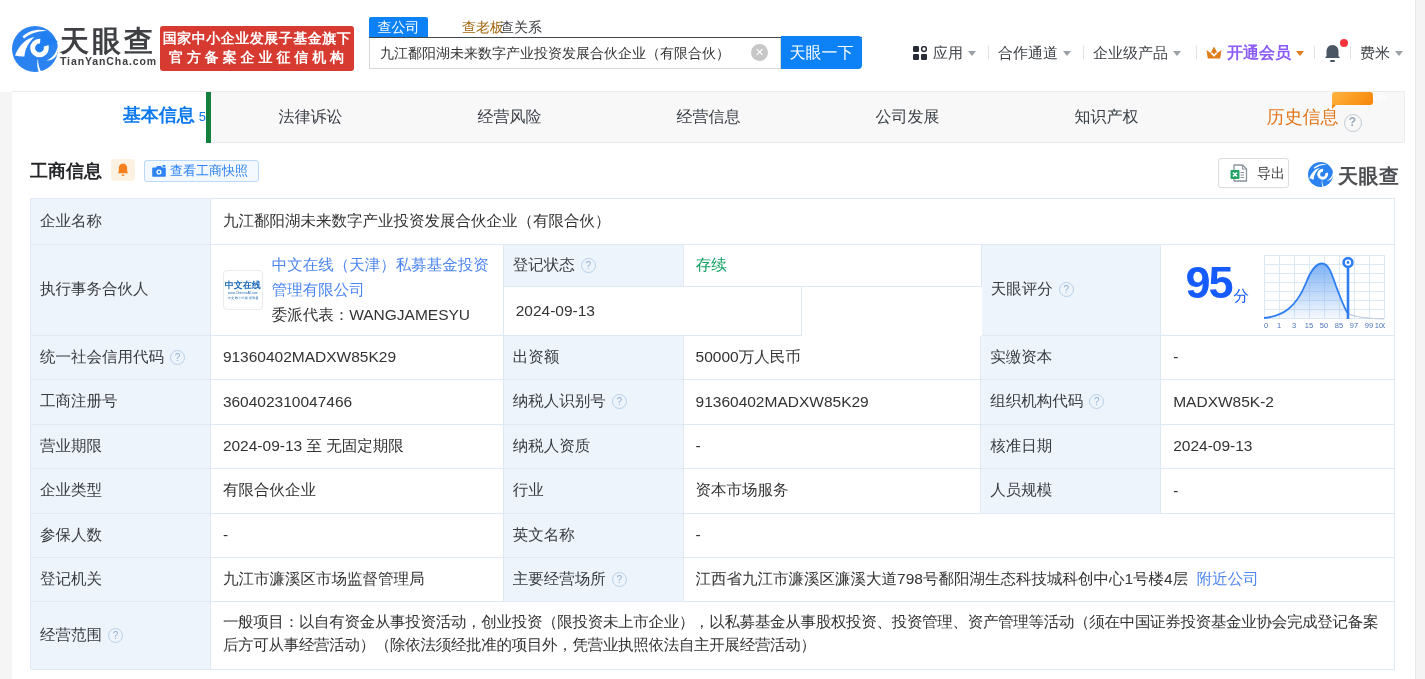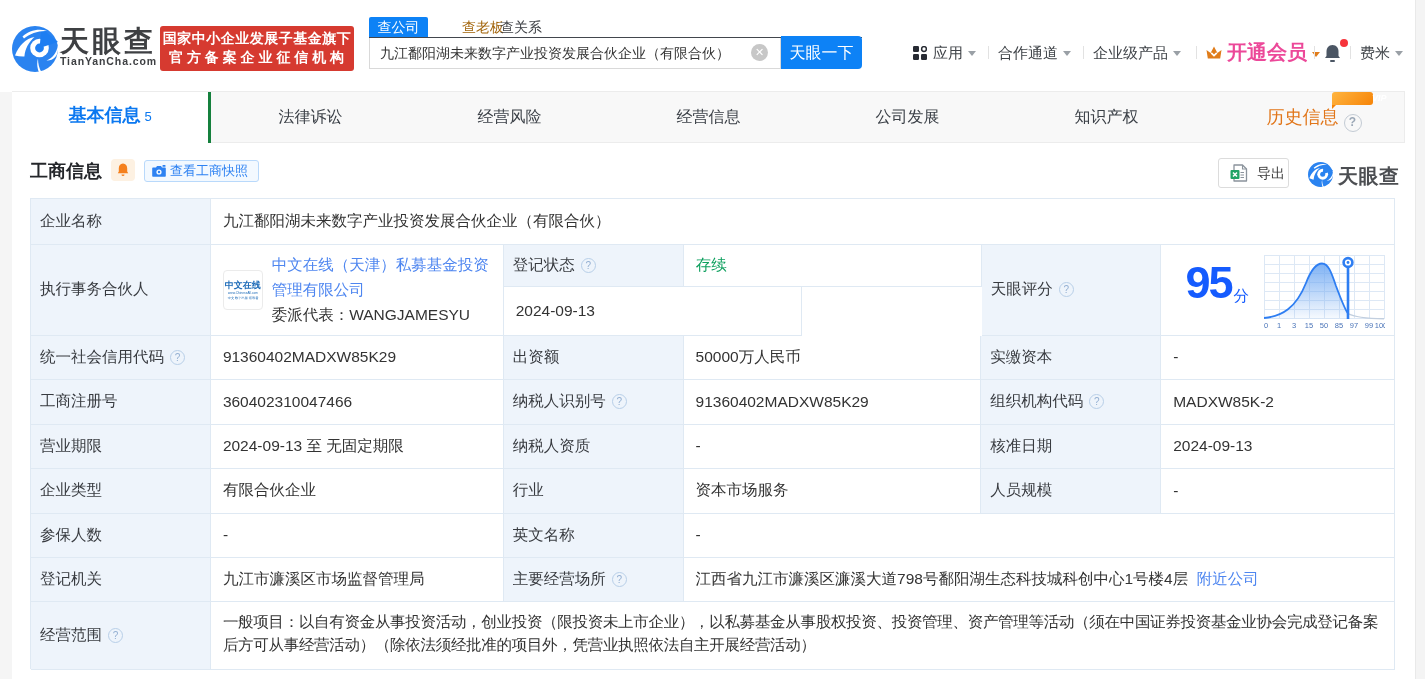--- a/index.html
+++ b/index.html
@@ -18,21 +18,21 @@
 #stab1 { left:369px; width:59px; background:#0d82f6; color:#fff; text-align:center; border-radius:2px 2px 0 0; }
 #sline { position:absolute; left:369px; top:37px; width:493px; height:1px; background:#42464d; }
 #sinput { position:absolute; left:369px; top:38px; width:412px; height:31px; border:1px solid #d9d9d9; border-top:none; line-height:30px; padding-left:10px; font-size:14px; color:#333; white-space:nowrap; overflow:hidden; }
 #sclear { position:absolute; left:751px; top:44px; width:17px; height:17px; border-radius:50%; background:#c7c7c7; color:#fff; font-size:11px; text-align:center; line-height:17px; }
 #sbtn { position:absolute; left:781px; top:36px; width:81px; height:33px; background:#0d82f6; border-radius:0 4px 4px 0; color:#fff; font-size:16px; text-align:center; line-height:33px; }
 .hmenu { position:absolute; top:44px; font-size:15px; color:#3f4348; line-height:17px; white-space:nowrap; }
 .caret { display:inline-block; width:0; height:0; border-left:4.5px solid transparent; border-right:4.5px solid transparent; border-top:5.5px solid #9aa0a6; vertical-align:2px; margin-left:5px; }
 .hdiv { position:absolute; top:46px; width:1px; height:13px; background:#e2e2e2; }
 
 #tabbar { position:absolute; left:12px; top:91px; width:1393px; height:52px; background:#f8f8f8; border-top:1px solid #ececec; border-bottom:1px solid #ececec; border-right:1px solid #ececec; }
-#activeTab { position:absolute; left:12px; top:92px; width:199px; height:51px; background:#fff; border-right:3px solid #15803d; text-align:center; line-height:46px; font-size:18px; font-weight:bold; color:#0b78f0; }
+#activeTab { position:absolute; left:12px; top:92px; width:199px; height:51px; background:#fff; border-right:5px solid #15803d; text-align:right; line-height:46px; font-size:18px; font-weight:bold; color:#0b78f0; }
 #activeTab .n { font-size:13px; font-weight:normal; margin-left:4px; }
 .tab { position:absolute; top:92px; width:199px; height:50px; text-align:center; line-height:50px; font-size:16px; color:#3b4047; }
 #histTab { position:absolute; left:1211px; top:92px; width:194px; height:50px; line-height:50px; text-align:center; font-size:18px; color:#e1761a; padding-left:12px; }
 #histQ { display:inline-block; width:18px; height:18px; border:1.5px solid #c3cbd4; border-radius:50%; color:#9aa7b6; font-size:12px; line-height:15px; text-align:center; vertical-align:-3px; margin-left:5px; font-weight:bold; box-sizing:border-box; }
 #vip { position:absolute; left:1332px; top:92px; width:41px; height:13px; background:linear-gradient(135deg,#ffb540,#f68408); border-radius:3px 3px 3px 0; color:#fff; font-size:9px; font-weight:bold; font-style:italic; text-align:center; line-height:13px;padding-left:40px; }
 #vipTail { position:absolute; left:1332px; top:105px; width:0; height:0; border-left:4px solid #f68408; border-bottom:4px solid transparent; }
 #lmargin { position:absolute; left:0; top:92px; width:12px; height:587px; background:#f5f5f5; }
 #scrollbar { position:absolute; left:1415px; top:0; width:10px; height:679px; background:#f4f4f4; border-left:1px solid #e9e9e9; }
 
 #secTitle { position:absolute; left:30px; top:159px; font-size:18px; font-weight:bold; color:#24262a; }
@@ -92,21 +92,21 @@
   <div class="hmenu" style="left:933px;">应用<span class="caret"></span></div>
   <div class="hdiv" style="left:988px;"></div>
   <div class="hmenu" style="left:998px;">合作通道<span class="caret"></span></div>
   <div class="hdiv" style="left:1083px;"></div>
   <div class="hmenu" style="left:1093px;">企业级产品<span class="caret"></span></div>
   <div class="hdiv" style="left:1196px;"></div>
   <svg class="abs" style="left:1206px;top:46px" width="16" height="13" viewBox="0 0 16 13">
     <path d="M0.5 4 L4.6 7 L8 0.5 L11.4 7 L15.5 4 L14.2 12.5 L1.8 12.5 Z" fill="#e07c1a"></path>
     <path d="M5.2 6.8 L8 9.6 L10.8 6.8" stroke="#fff" stroke-width="1.7" fill="none"></path>
   </svg>
-  <div class="hmenu" style="left:1227px;color:#ec4899;font-weight:bold;font-size:20px;">开通会员<span class="caret" style="border-top-color:#e07c1a;"></span></div>
+  <div class="hmenu" style="left:1227px;color:#8b5cf6;font-weight:bold;font-size:16px;">开通会员<span class="caret" style="border-top-color:#e07c1a;"></span></div>
   <div class="hdiv" style="left:1314px;"></div>
   <svg class="abs" style="left:1324px;top:44px" width="17" height="19" viewBox="0 0 17 19">
     <path d="M8.5 1 C4.5 1 2.5 4 2.5 7.5 L2.5 12 L1 14 L16 14 L14.5 12 L14.5 7.5 C14.5 4 12.5 1 8.5 1 Z" fill="#4b5664"></path>
     <rect x="6" y="16" width="5" height="2" rx="1" fill="#4b5664"></rect>
   </svg>
   <div class="abs" style="left:1340px;top:39px;width:8px;height:8px;border-radius:50%;background:#f6343b;"></div>
   <div class="hdiv" style="left:1350px;"></div>
   <div class="hmenu" style="left:1360px;">费米<span class="caret"></span></div>
 </div>
 

